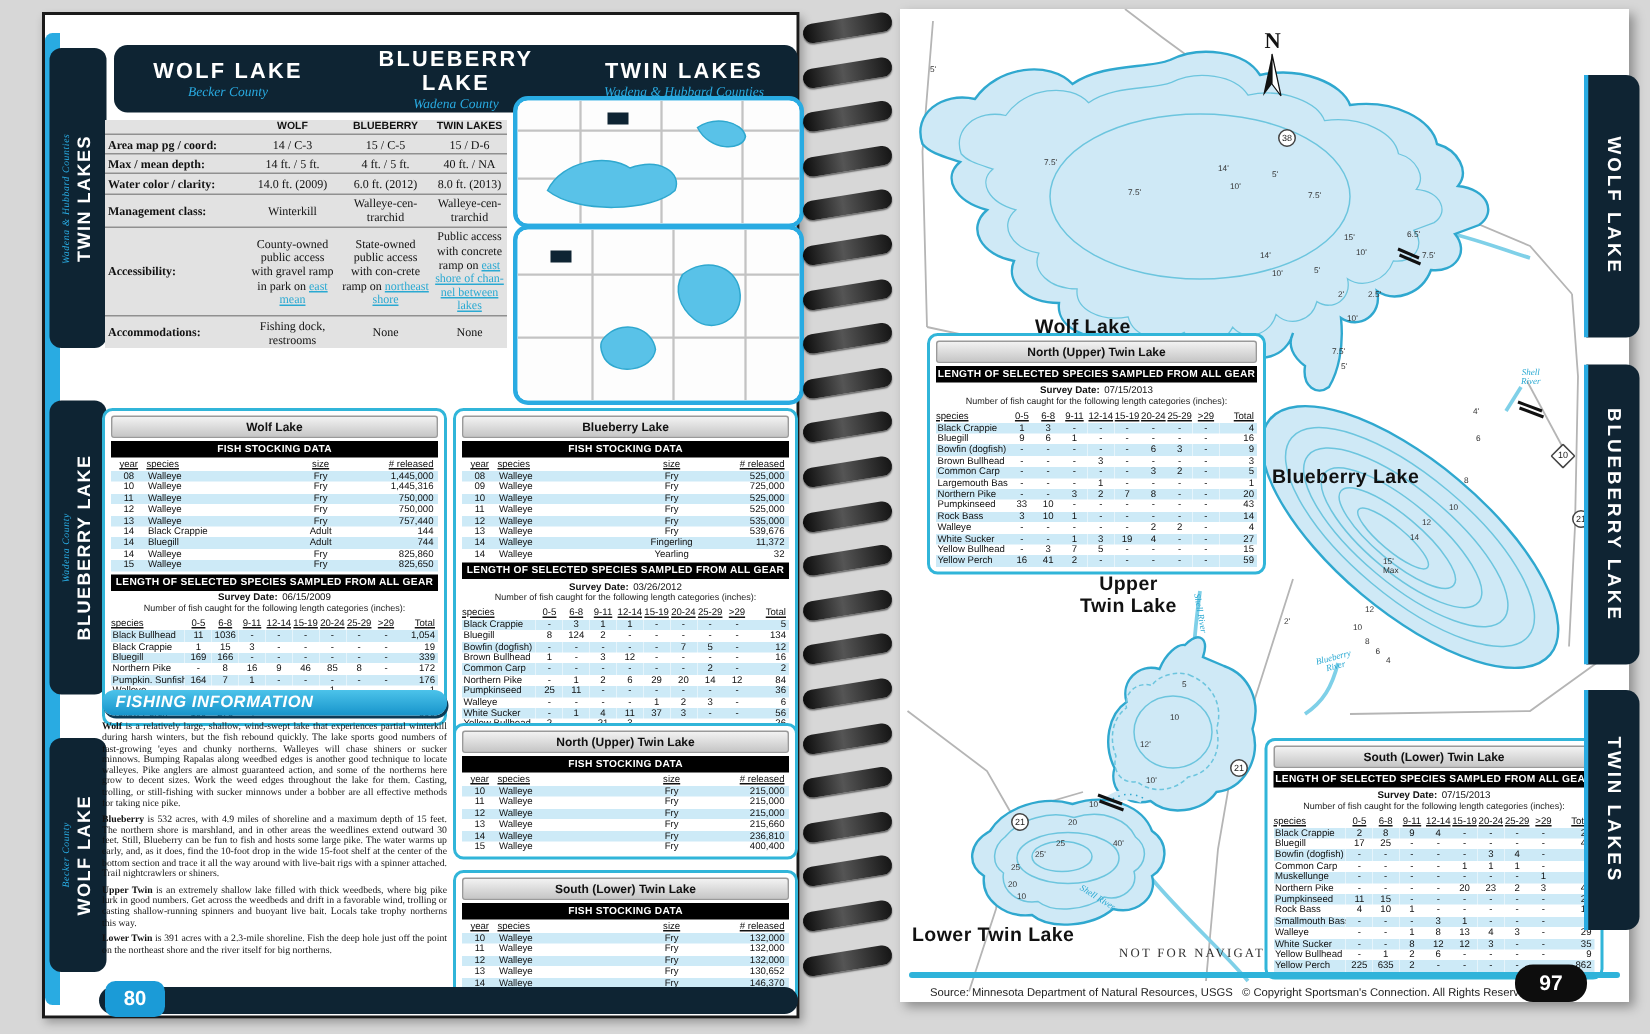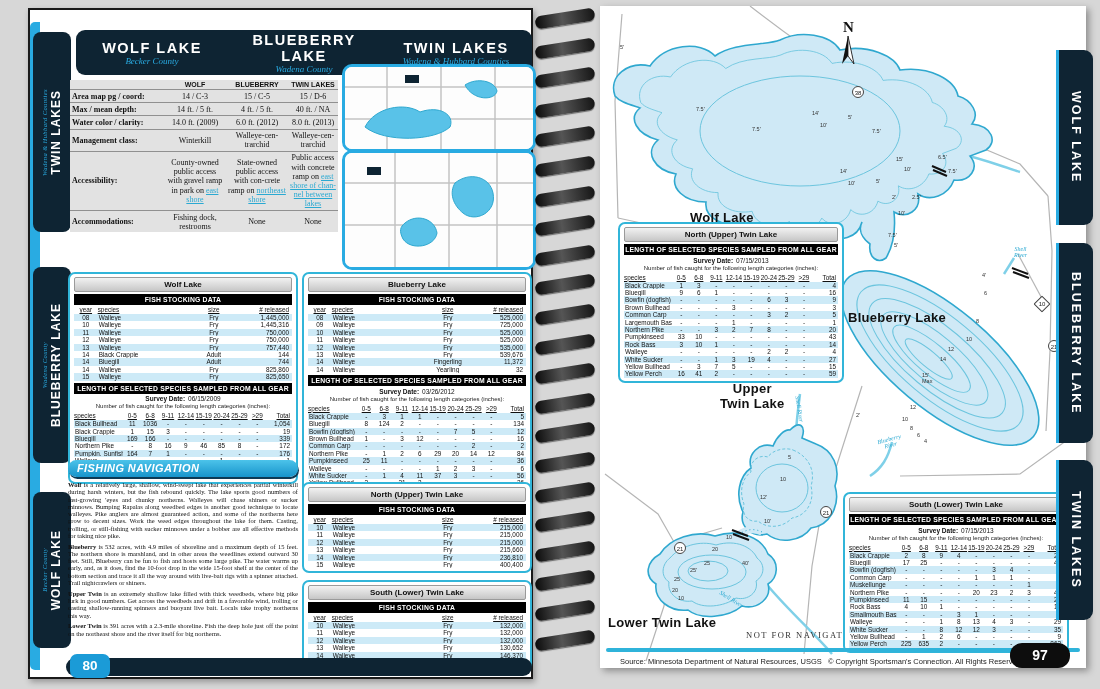--- a/index.html
+++ b/index.html
@@ -83,21 +83,21 @@
   .river{color:#2aa9d2;font:italic 6px "Liberation Serif",serif;line-height:1.05;}
   .depth{position:absolute;font-size:5.5px;color:#333;white-space:pre-line;}
   .marker{position:absolute;width:12px;height:12px;background:#fff;border:1px solid #444;border-radius:50%;
     font-size:6px;color:#222;text-align:center;line-height:12px;box-sizing:border-box;}
   .marker.diamond{border-radius:1px;transform:rotate(45deg);}
   .marker.diamond span{display:block;transform:rotate(-45deg);font-size:6px;line-height:10px;}
   .rp-table{position:absolute;width:226px;}
   .cyan-rule{position:absolute;left:6px;top:642px;width:474px;height:4px;background:#2fb3da;border-radius:2px;}
   .src{position:absolute;left:20px;top:651px;font-size:7.5px;color:#222;}
   .cpy{position:absolute;left:228px;top:651px;font-size:7.5px;color:#222;}
-  .pg97{position:absolute;left:410px;top:637px;width:60px;height:25px;background:#0d0d0d;border-radius:12px;
+  .pg97{position:absolute;left:410px;top:637px;width:48px;height:25px;background:#0d0d0d;border-radius:12px;
     color:#fff;font-weight:bold;font-size:14px;text-align:center;line-height:25px;}
   
   .rtab{position:absolute;left:1056px;width:34px;background:#0f2433;border-radius:0 9px 9px 0;
     border-left:3px solid #29abe2;color:#fff;display:flex;align-items:center;justify-content:center;}
   .rtab span{writing-mode:vertical-rl;font-weight:bold;font-size:12.5px;letter-spacing:2px;}
 </style>
 </head>
 <body>
 
 <div class="left-page">
@@ -160,21 +160,21 @@
           <td>8.0 ft. (2013)</td>
         </tr>
         <tr>
           <td>Management class:</td>
           <td>Winterkill</td>
           <td>Walleye-cen-trarchid</td>
           <td>Walleye-cen-trarchid</td>
         </tr>
         <tr>
           <td>Accessibility:</td>
-          <td><span>County-owned public access with gravel ramp in park on </span><a class="cell-link">east shore</a></td>
+          <td><span>County-owned public access with gravel ramp in park on </span><a class="cell-link">east mean</a></td>
           <td><span>State-owned public access with con-crete ramp on </span><a class="cell-link">northeast shore</a></td>
           <td><span>Public access with concrete ramp on </span><a class="cell-link">east shore of chan-nel between lakes</a></td>
         </tr>
         <tr>
           <td>Accommodations:</td>
           <td>Fishing dock, restrooms</td>
           <td>None</td>
           <td>None</td>
         </tr>
       </tbody>
@@ -602,21 +602,21 @@
             <td>-</td>
             <td>-</td>
             <td>-</td>
             <td>-</td>
             <td>143</td>
           </tr>
         </tbody>
     </table>
   </div>
 
-  <div class="fish-banner">FISHING NAVIGATION</div>
+  <div class="fish-banner">FISHING INFORMATION</div>
   <div class="paras">
     <p><span class="lead">Wolf</span><span> is a relatively large, shallow, wind-swept lake that experiences partial winterkill during harsh winters, but the fish rebound quickly. The lake sports good numbers of fast-growing 'eyes and chunky northerns.  Walleyes will chase shiners or sucker minnows. Bumping Rapalas along weedbed edges is another good technique to locate walleyes. Pike anglers are almost guaranteed action, and some of the northerns here grow to decent sizes. Work the weed edges throughout the lake for them.  Casting, trolling, or still-fishing with sucker minnows under a bobber are all effective methods for taking nice pike.</span></p>
     <p><span class="lead">Blueberry</span><span> is 532 acres, with 4.9 miles of shoreline and a maximum depth of 15 feet.  The northern shore is marshland, and in other areas the weedlines extend outward 30 feet. Still, Blueberry can be fun to fish and hosts some large pike. The water warms up early, and, as it does, find the 10-foot drop in the wide 15-foot shelf at the center of the bottom section and trace it all the way around with live-bait rigs with a spinner attached.  Trail nightcrawlers or shiners.</span></p>
     <p><span class="lead">Upper Twin</span><span> is an extremely shallow lake filled with thick weedbeds, where big pike lurk in good numbers.  Get across the weedbeds and drift in a favorable wind, trolling or casting shallow-running spinners and buoyant live bait.  Locals take trophy northerns this way.</span></p>
     <p><span class="lead">Lower Twin</span><span> is 391 acres with a 2.3-mile shoreline.  Fish the deep hole just off the point on the northeast shore and the river itself for big northerns.</span></p>
   </div>
 
   <div class="lakebox" style="left:272px;top:472px;width:230px;">
     <div class="tbl-title">North (Upper) Twin Lake</div>
     <div class="bar-black">FISH STOCKING DATA</div>

